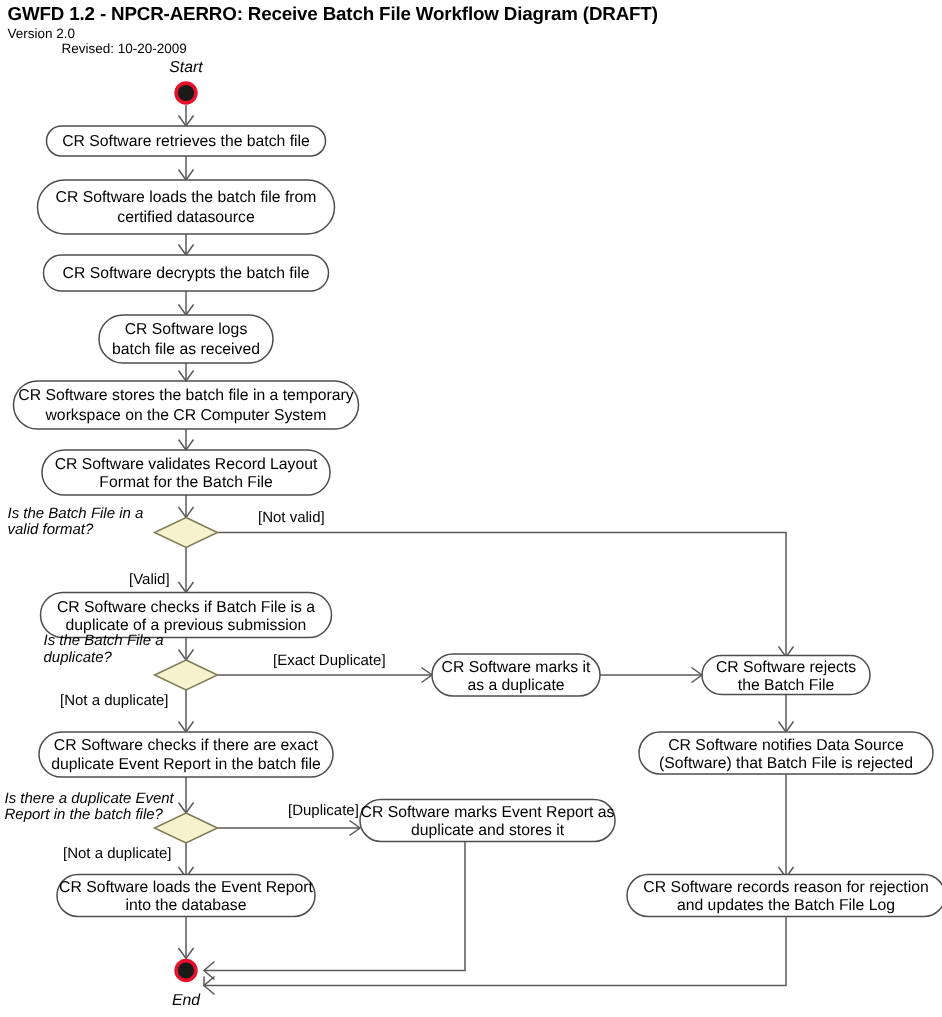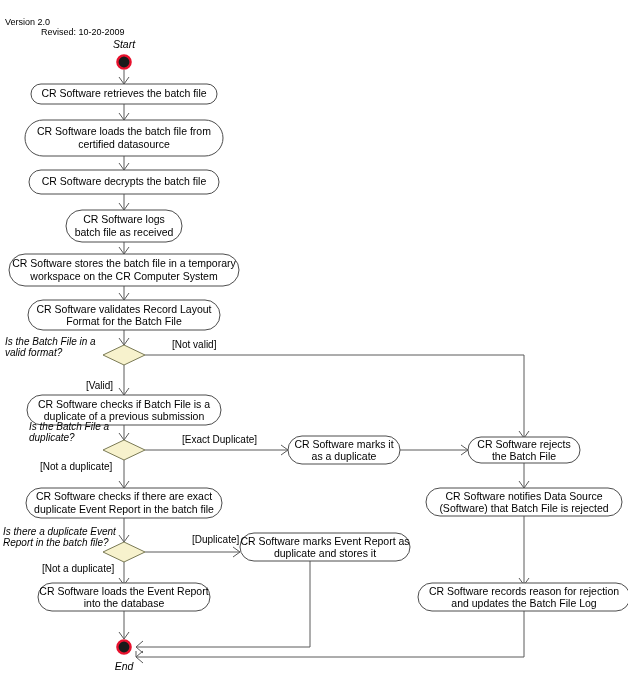--- a/index.html
+++ b/index.html
@@ -92,20 +92,21 @@
     fill: none;
   }
   .term-ring { fill: none; stroke: #e8112d; stroke-width: 2.4; }
   .term-core { fill: #1a1a1a; stroke: none; }
 </style>
 </head>
 <body>
 
 <div id="diagram-root">
 
+  <div class="hdr-title">GWFD 1.2 - NPCR-AERRO:  Receive Batch File Workflow Diagram (DRAFT)</div>
   <div class="hdr-sub" id="hdr-version">Version 2.0</div>
   <div class="hdr-sub" id="hdr-revised">Revised: 10-20-2009</div>
 
   <svg id="flow" viewBox="0 0 628 678">
 
     <g>
 
       <path class="edge-line" d="M124,70 L124,84"></path>
       <path class="arrow-head" d="M119,77 L124,84 L129,77"></path>
 

